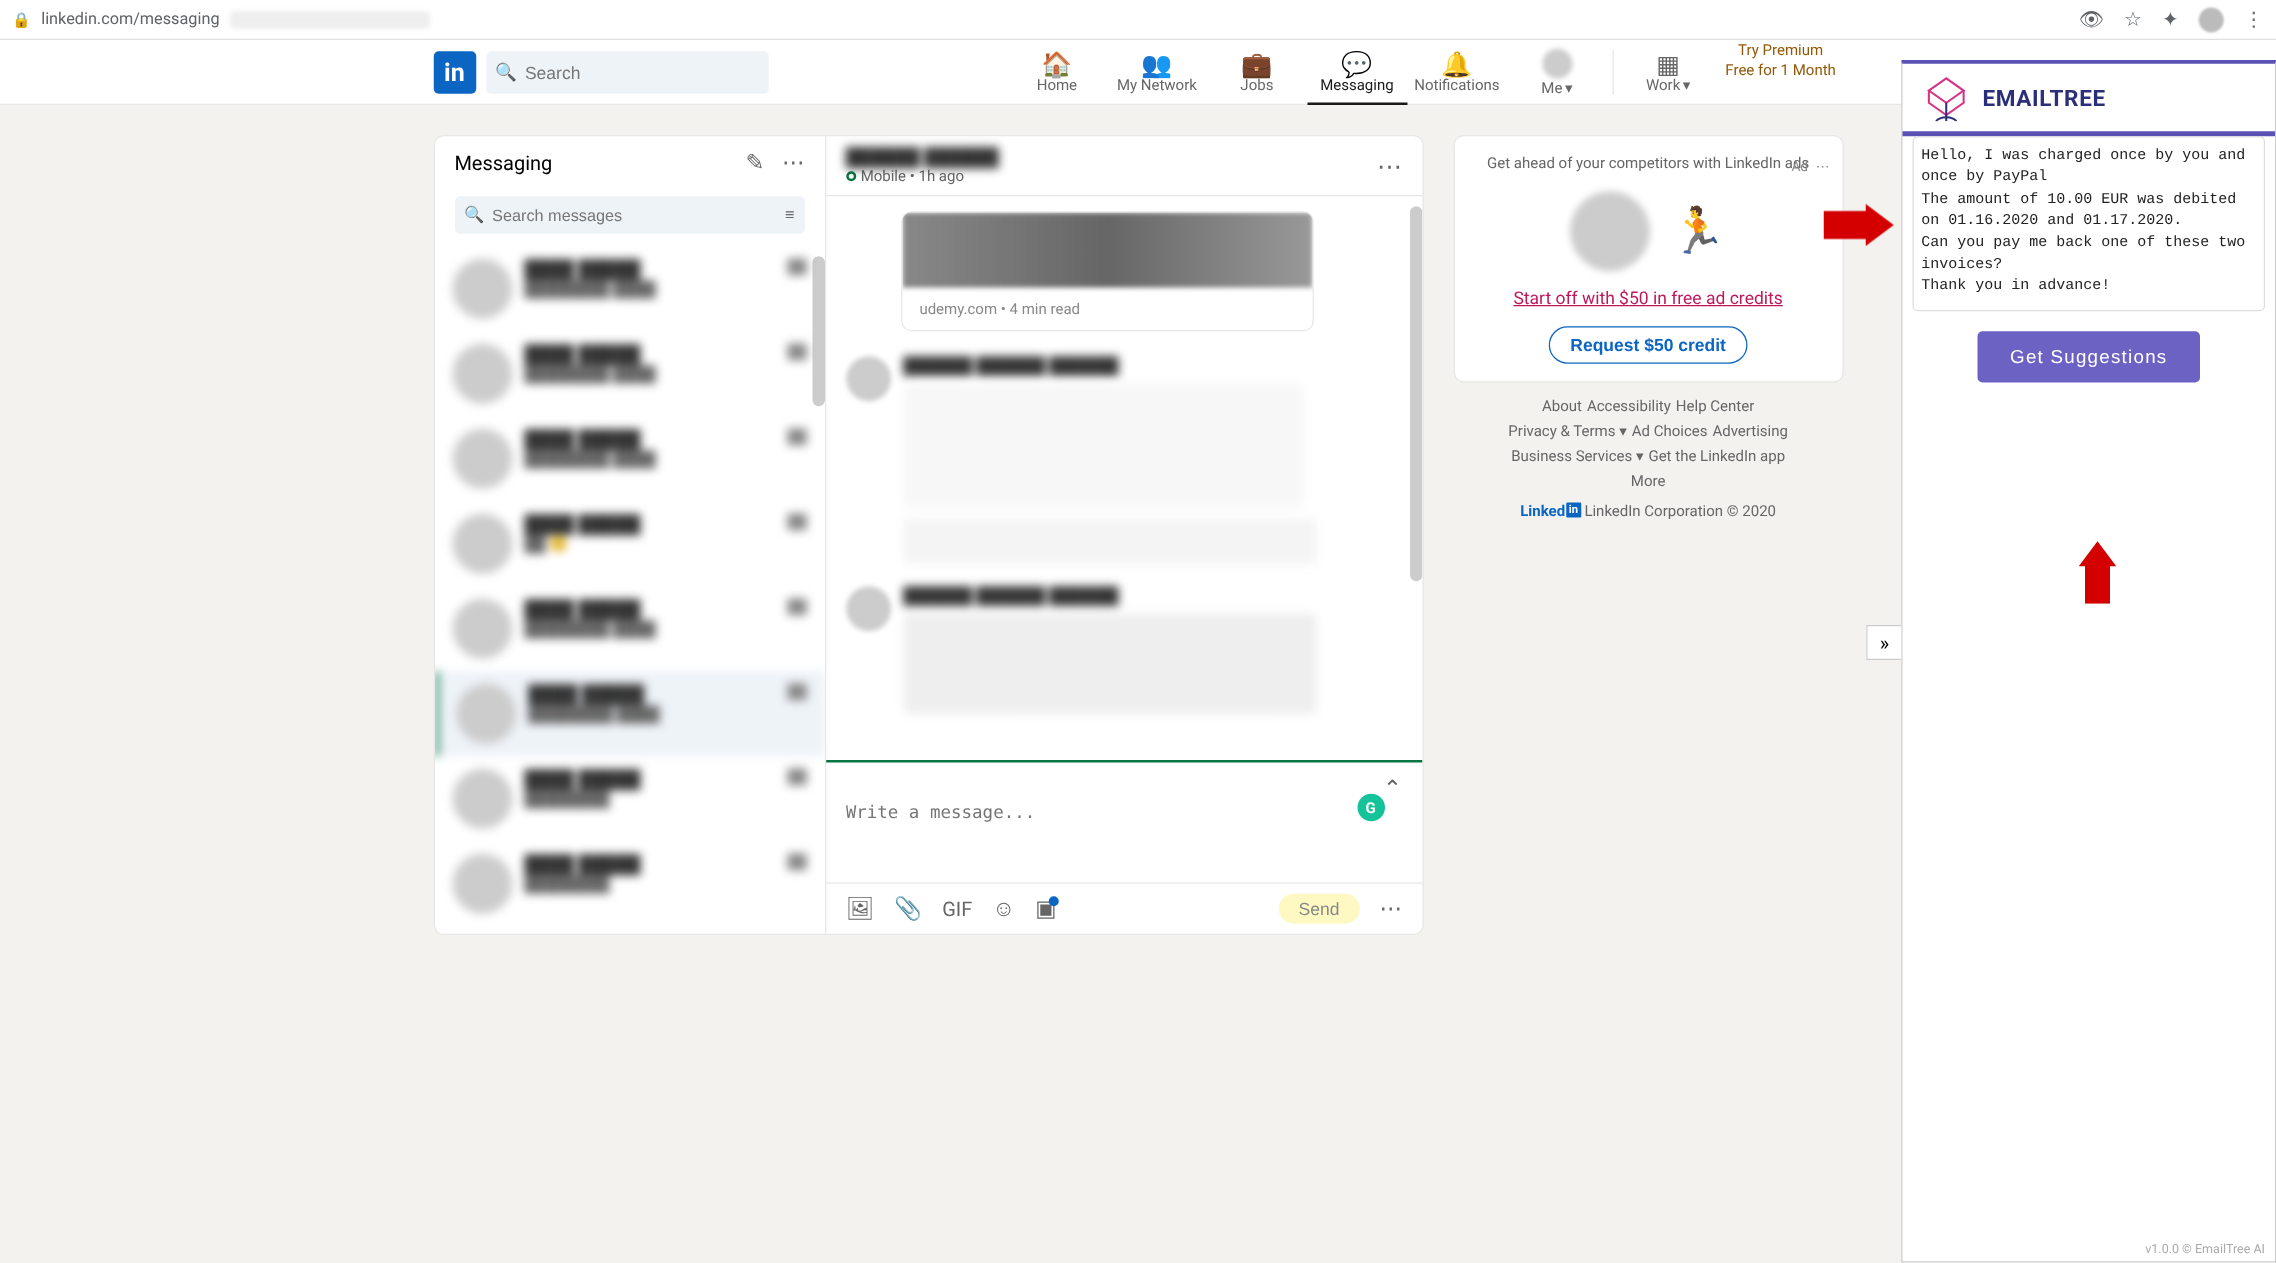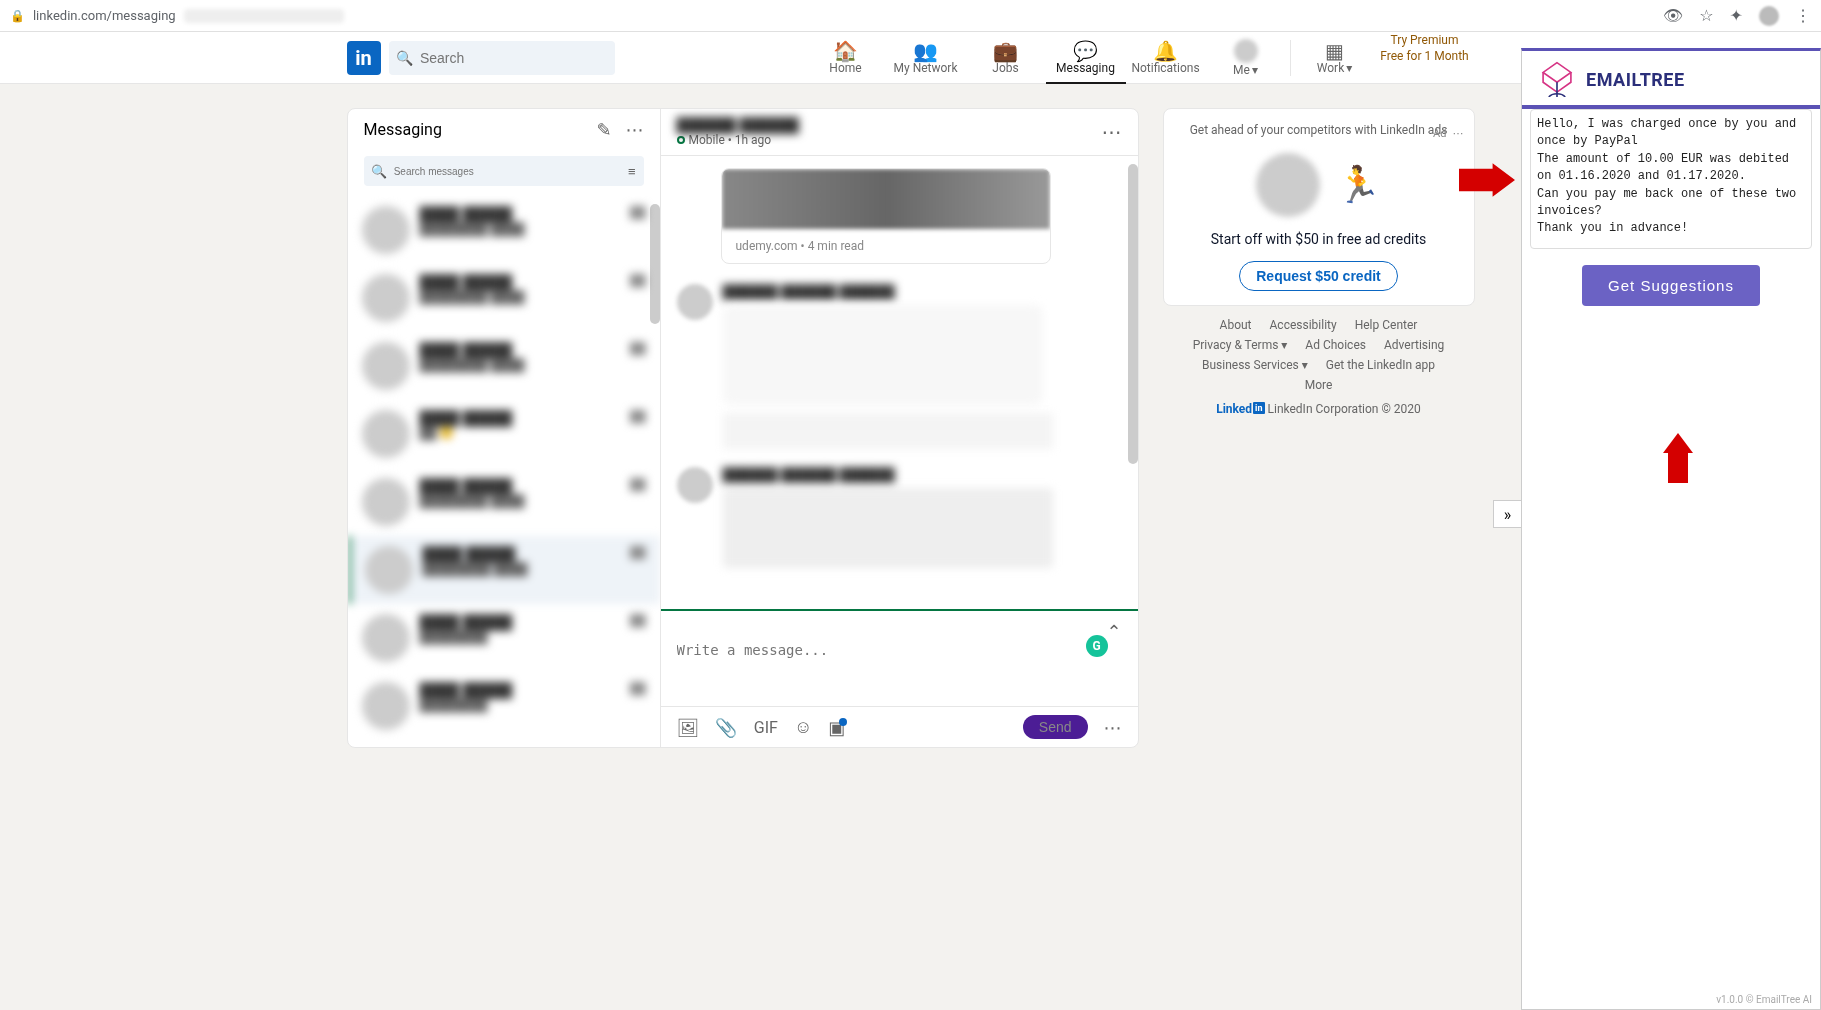--- a/index.html
+++ b/index.html
@@ -33,21 +33,21 @@
 .container { width: 1128px; display: flex; gap: 24px; }
 .main-card { background: #fff; border: 1px solid #e6e6e6; border-radius: 8px; display: flex; height: 640px; overflow: hidden; flex: 0 0 auto; width: 792px; }
 
 
 .msg-list { width: 313px; border-right: 1px solid #e6e6e6; display: flex; flex-direction: column; }
 .msg-list-head { padding: 10px 16px; display: flex; align-items: center; }
 .msg-list-head h2 { font-size: 16px; font-weight: 400; }
 .msg-list-head .head-icons { margin-left: auto; display: flex; gap: 14px; color: #666; font-size: 18px; }
 .msg-search { padding: 6px 16px 10px; }
 .msg-search-box { background: #eef3f8; border-radius: 4px; height: 30px; display: flex; align-items: center; padding: 0 8px; font-size: 13px; color: #666; }
-.msg-search-box input { border: none; background: transparent; outline: none; font-size: 10px; margin-left: 6px; flex: 1; }
+.msg-search-box input { border: none; background: transparent; outline: none; font-size: 13px; margin-left: 6px; flex: 1; }
 .msg-items { flex: 1; overflow-y: auto; position: relative; }
 .msg-item { display: flex; padding: 10px 14px; gap: 10px; cursor: pointer; position: relative; filter: blur(4px); }
 .msg-item.selected { background: #eef3f8; border-left: 3px solid #057642; filter: blur(4px); }
 .msg-avatar { width: 48px; height: 48px; border-radius: 50%; background: #ccc; flex-shrink: 0; }
 .msg-text { flex: 1; }
 .msg-text .name { font-size: 14px; color: #333; font-weight: 500; }
 .msg-text .preview { font-size: 12px; color: #666; }
 .msg-date { font-size: 11px; color: #888; }
 
 
@@ -68,36 +68,36 @@
 .msg-block .body { filter: blur(4px); background: #f7f7f7; border-radius: 8px; padding: 10px; width: 320px; height: 100px; }
 .msg-block .body2 { filter: blur(4px); color: #666; font-size: 13px; line-height: 1.5; width: 330px; height: 80px; background: rgba(200,200,200,0.3); border-radius: 4px; }
 
 .compose { border-top: 2px solid #057642; padding: 10px 16px 0; }
 .compose-input { min-height: 60px; font-size: 14px; color: #888; border: none; outline: none; width: 100%; resize: none; }
 .compose .chev { float: right; color: #666; font-size: 18px; }
 .grammarly { position: absolute; right: 30px; bottom: 90px; width: 22px; height: 22px; border-radius: 50%; background: #15c39a; color: #fff; display: flex; align-items: center; justify-content: center; font-size: 12px; font-weight: 700; }
 
 .compose-tools { border-top: 1px solid #e6e6e6; padding: 8px 16px; display: flex; align-items: center; gap: 16px; color: #666; font-size: 18px; }
 .compose-tools .gif { font-size: 16px; font-weight: 400; }
-.compose-tools .send { margin-left: auto; background: #4c1d95; color: #888; border-radius: 14px; padding: 4px 16px; font-size: 14px; border: none; }
+.compose-tools .send { margin-left: auto; background: #fef9c3; color: #888; border-radius: 14px; padding: 4px 16px; font-size: 14px; border: none; }
 .blue-dot { width: 8px; height: 8px; border-radius: 50%; background: #0a66c2; position: relative; top: -8px; left: -6px; display: inline-block; }
 
 
 .side-col { width: 312px; display: flex; flex-direction: column; gap: 12px; }
 .ad-card { background: #fff; border: 1px solid #e6e6e6; border-radius: 8px; padding: 14px; text-align: center; position: relative; }
 .ad-label { position: absolute; top: 18px; right: 10px; font-size: 11px; color: #888; display: flex; align-items: center; gap: 6px; }
 .ad-text { font-size: 12px; color: #666; margin-bottom: 16px; }
 .ad-imgs { display: flex; justify-content: center; align-items: center; gap: 16px; margin-bottom: 14px; }
 .ad-av { width: 64px; height: 64px; border-radius: 50%; background: #ccc; filter: blur(3px); }
 .ad-run { font-size: 36px; }
-.ad-line { font-size: 14px; color: #0f172a; margin-bottom: 14px; }
+.ad-line { font-size: 14px; color: #be185d; margin-bottom: 14px; text-decoration: underline; }
 .ad-btn { border: 1px solid #0a66c2; color: #0a66c2; background: #fff; border-radius: 16px; padding: 6px 16px; font-size: 14px; font-weight: 600; cursor: pointer; }
 
 .footer { font-size: 12px; color: #666; text-align: center; }
-.footer .row { display: flex; justify-content: center; gap: 18px; flex-wrap: wrap; margin-bottom: 6px; }
+.footer .row { display: flex; justify-content: center; gap: 4px; flex-wrap: wrap; margin-bottom: 6px; }
 .footer .row span { cursor: pointer; }
 .footer .corp { margin-top: 10px; color: #666; }
 .footer .li-small { display: inline-flex; align-items: flex-start; font-weight: 700; color: #0a66c2; }
 .li-small-box { background: #0a66c2; color: #fff; font-size: 9px; padding: 1px 2px; border-radius: 1px; margin-left: 1px; }
 
 
 .et-panel { position: fixed; top: 48px; right: 0; width: 300px; bottom: 0; background: #fff; border: 1px solid #ccc; border-top: 3px solid #5b52b5; display: flex; flex-direction: column; z-index: 100; }
 .et-logo { padding: 10px 14px 8px; display: flex; align-items: center; gap: 8px; border-bottom: 4px solid #5b52b5; }
 .et-logo-svg { width: 42px; height: 36px; }
 .et-logo-text { font-weight: 700; font-size: 18px; color: #2b2f7a; letter-spacing: 0.5px; }

